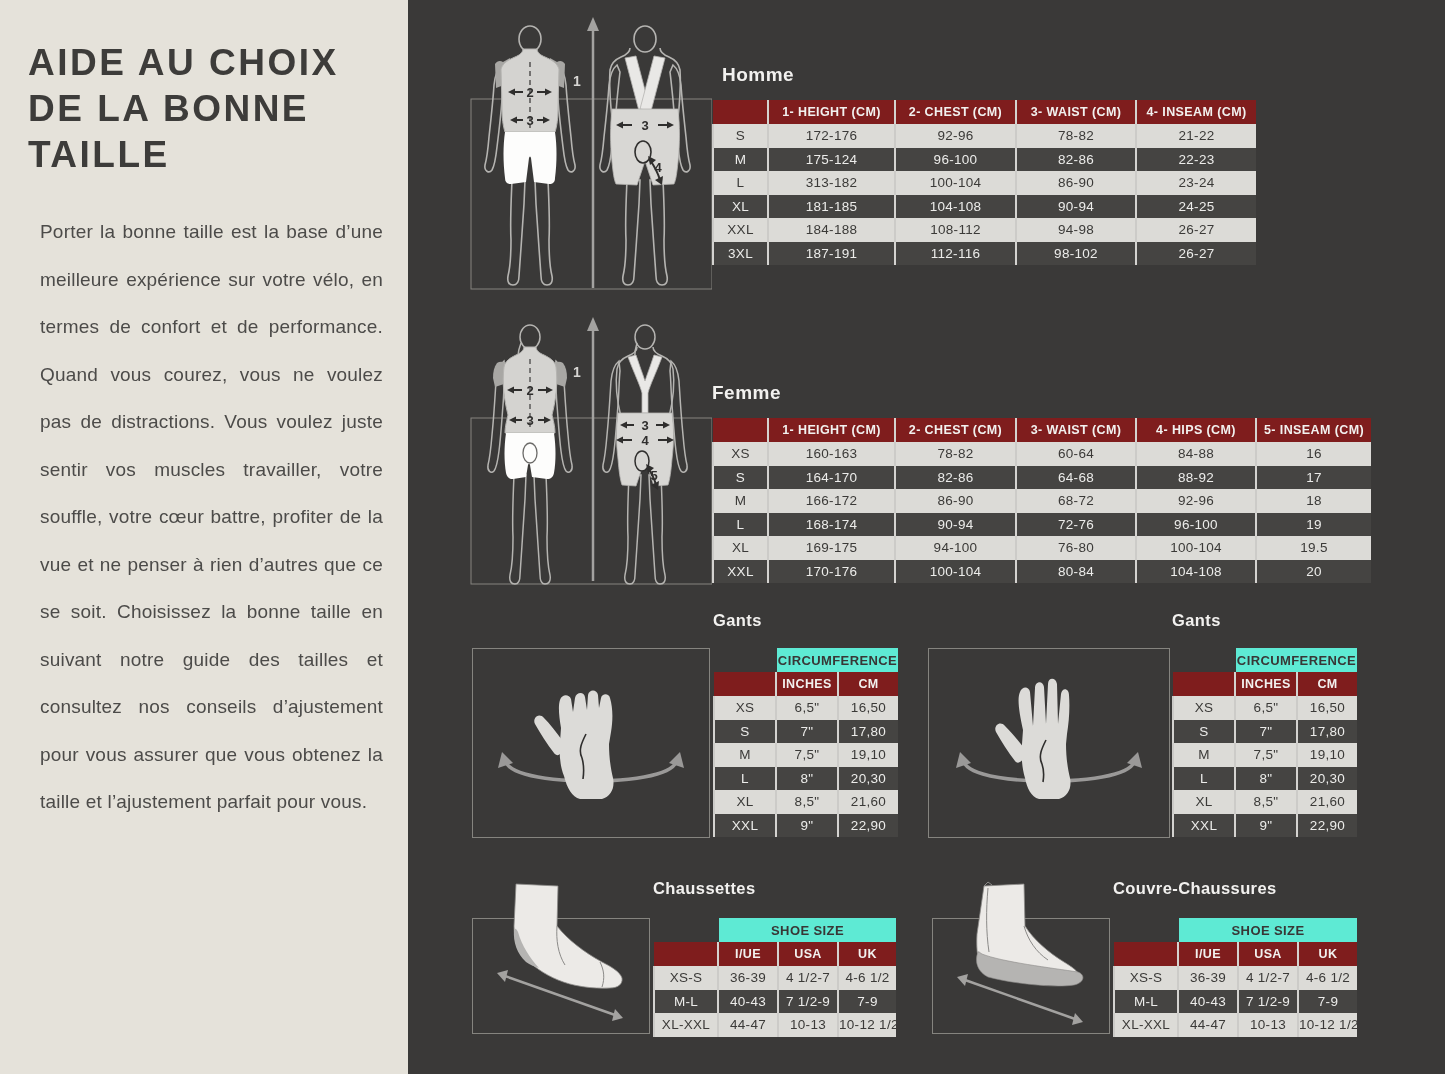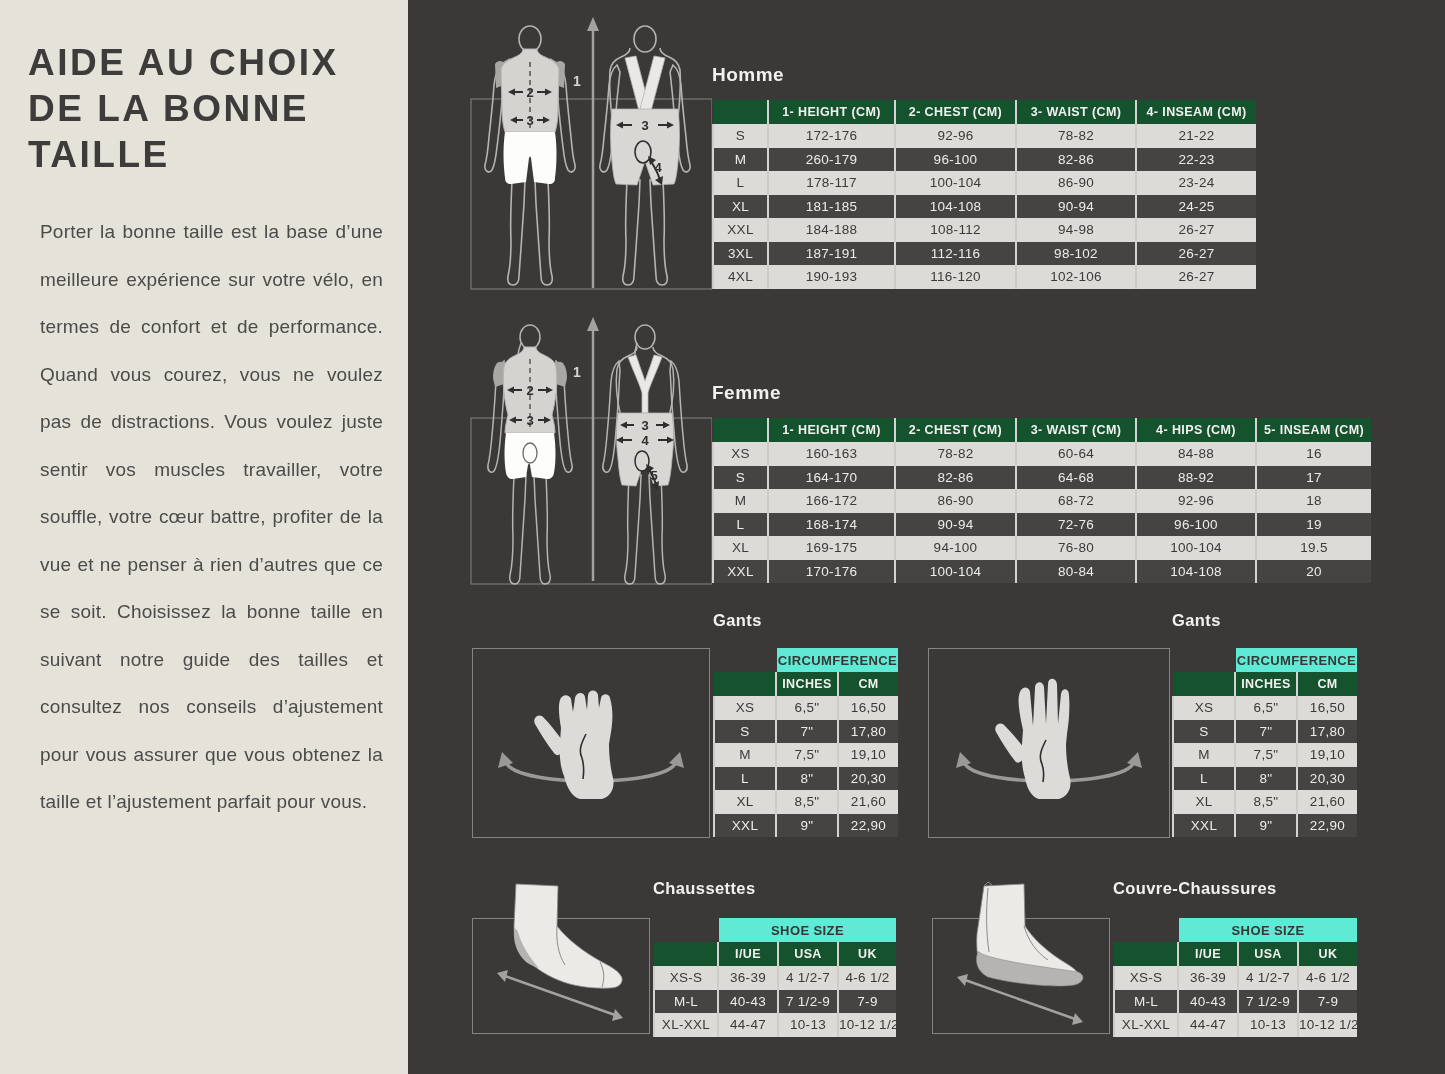--- a/index.html
+++ b/index.html
@@ -13,21 +13,21 @@
                  text-align:justify;color:#4c4b49;letter-spacing:0.2px;}
   
   #panel{position:absolute;left:408px;top:0;width:1037px;height:1074px;}
   .sec-title{position:absolute;color:#f2f1ef;font-weight:700;white-space:nowrap;}
   .t-lg{font-size:19px;letter-spacing:0.5px;}
   .t-md{font-size:16.5px;letter-spacing:0.4px;}
   
   table.sz{position:absolute;border-collapse:collapse;table-layout:fixed;}
   .sz th,.sz td{padding:0;margin:0;text-align:center;vertical-align:middle;
                 height:23.5px;font-size:13.5px;letter-spacing:0.3px;overflow:hidden;white-space:nowrap;}
-  .sz thead th{background:#14532d;color:#f2f1ef;font-weight:700;font-size:12.5px;
+  .sz thead th{background:#7f1d1d;color:#f2f1ef;font-weight:700;font-size:12.5px;
                height:24px;border-left:2px solid #d4d3d0;letter-spacing:0.4px;}
   .sz thead th:first-child{border-left:none;}
   .sz thead .ghost{background:transparent;border-left:none;}
   .sz thead th.span-light{background:#5eead4;color:#383736;border-left:2px solid #3a3938;font-size:13px;}
   .sz tbody tr.light td{background:#dcdbd7;color:#3b3a38;border-left:2px solid #cccbc8;}
   .sz tbody tr.dark td{background:#454442;color:#ececea;border-left:2px solid #d4d3d0;}
   .sz tbody td:first-child{border-left:none;}
   svg{position:absolute;display:block;}
   svg text{font-family:"Liberation Sans","DejaVu Sans",sans-serif;}
 </style>
@@ -99,21 +99,21 @@
           <polygon points="210,113 203,109.5 203,116.5" fill="#2f2e2d"></polygon>
         <text x="181" y="118" font-size="13" font-weight="700" fill="#2f2e2d" text-anchor="middle">3</text>
         <ellipse cx="179" cy="140" rx="8" ry="11" fill="#d8d7d4" stroke="#2f2e2d" stroke-width="1.6"></ellipse>
         <path d="M186,148 Q193,158 196,168" stroke="#2f2e2d" stroke-width="2" fill="none"></path>
         <polygon points="184,144 192,148 186,153" fill="#2f2e2d"></polygon>
         <polygon points="198,173 191,168 199,164" fill="#2f2e2d"></polygon>
         <text x="194" y="160" font-size="13" font-weight="700" fill="#2f2e2d" text-anchor="middle">4</text>
       </g>
     </svg>
 
-    <div class="sec-title t-lg" style="left:304px;top:64px">Homme</div>
+    <div class="sec-title t-lg" style="left:314px;top:64px">Homme</div>
     <table class="sz" id="homme-table" style="left:304px;top:100px;width:543px">
       <colgroup>
           <col style="width:55px">
           <col style="width:127px">
           <col style="width:121px">
           <col style="width:120px">
           <col style="width:120px">
         </colgroup>
       <thead>
           <tr>
@@ -127,28 +127,28 @@
       <tbody>
           <tr class="light">
             <td>S</td>
             <td>172-176</td>
             <td>92-96</td>
             <td>78-82</td>
             <td>21-22</td>
           </tr>
           <tr class="dark">
             <td>M</td>
-            <td>260-179</td>
+            <td>175-124</td>
             <td>96-100</td>
             <td>82-86</td>
             <td>22-23</td>
           </tr>
           <tr class="light">
             <td>L</td>
-            <td>178-117</td>
+            <td>313-182</td>
             <td>100-104</td>
             <td>86-90</td>
             <td>23-24</td>
           </tr>
           <tr class="dark">
             <td>XL</td>
             <td>181-185</td>
             <td>104-108</td>
             <td>90-94</td>
             <td>24-25</td>
@@ -158,27 +158,20 @@
             <td>184-188</td>
             <td>108-112</td>
             <td>94-98</td>
             <td>26-27</td>
           </tr>
           <tr class="dark">
             <td>3XL</td>
             <td>187-191</td>
             <td>112-116</td>
             <td>98-102</td>
-            <td>26-27</td>
-          </tr>
-          <tr class="light">
-            <td>4XL</td>
-            <td>190-193</td>
-            <td>116-120</td>
-            <td>102-106</td>
             <td>26-27</td>
           </tr>
         </tbody>
     </table>
 
     <svg style="left:56px;top:315px" width="248" height="272" viewBox="0 0 248 272">
       <rect x="7" y="103" width="241" height="166" fill="none" stroke="#85847f" stroke-width="1"></rect>
       <g>
         <line x1="129" y1="10" x2="129" y2="266" stroke="#a3a2a0" stroke-width="2.5"></line>
         <polygon points="129,2 123,16 135,16" fill="#a3a2a0"></polygon>

